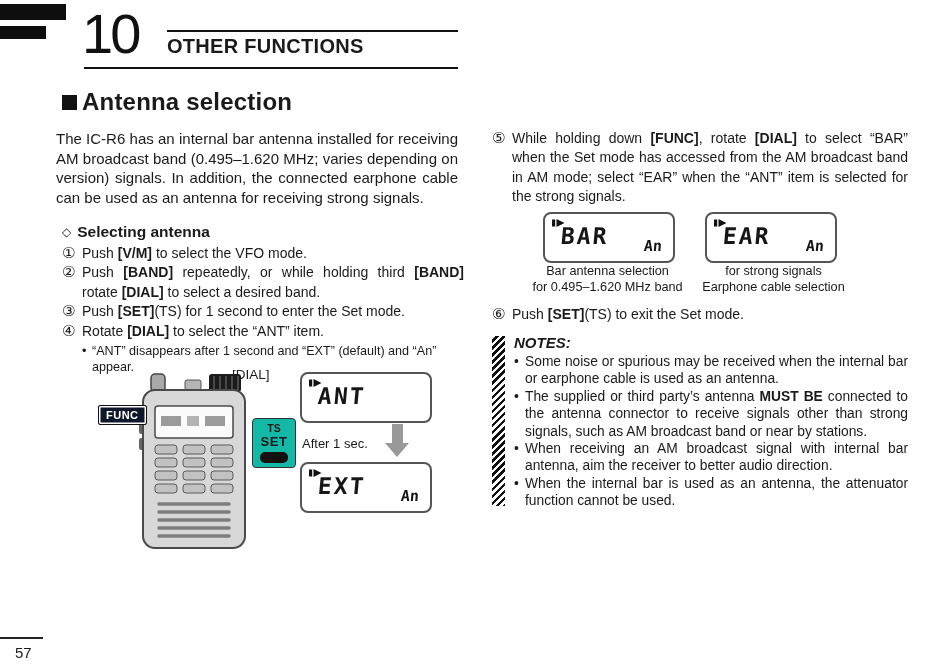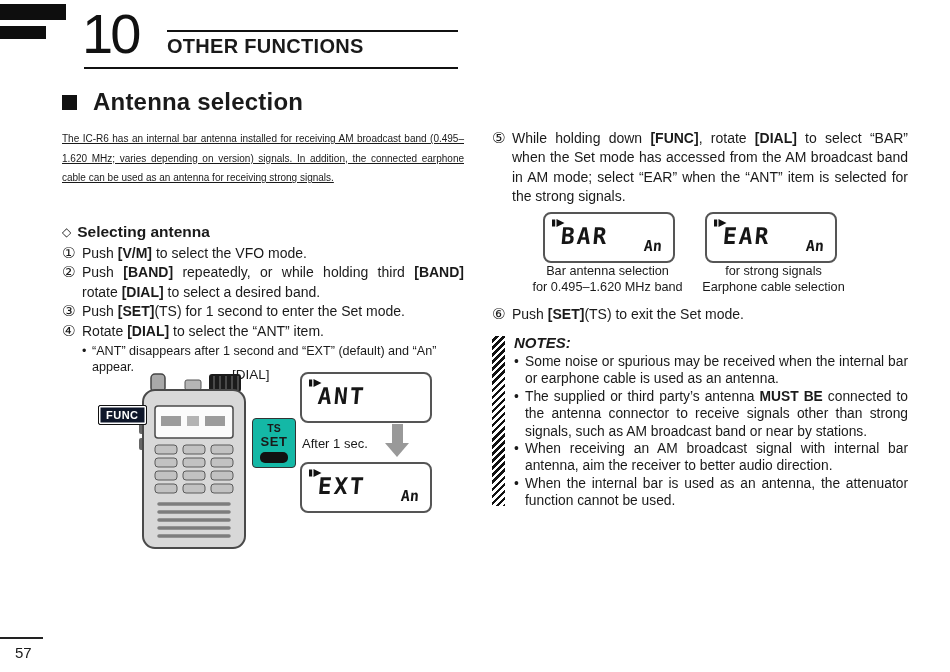--- a/index.html
+++ b/index.html
@@ -11,25 +11,25 @@
   .tab-bar-1{left:0;top:4px;width:66px;height:16px;}
   .tab-bar-2{left:0;top:26px;width:46px;height:13px;}
   .chapter-num{position:absolute;left:82px;top:6px;font-size:56px;font-weight:400;
                letter-spacing:-3px;line-height:1;color:#111;}
   .rule{position:absolute;background:#111;height:2px;}
   .rule-top{left:167px;top:30px;width:291px;}
   .rule-bottom{left:84px;top:67px;width:374px;}
   .chapter-title{position:absolute;left:167px;top:35px;font-size:20px;font-weight:700;letter-spacing:.3px;}
 
   
-  .section-head{position:absolute;left:62px;top:88px;display:flex;align-items:center;gap:16px;}
+  .section-head{position:absolute;left:62px;top:88px;display:flex;align-items:center;gap:5px;}
   .section-marker{width:15px;height:15px;background:#111;display:inline-block;}
   .section-title{font-size:24px;font-weight:700;letter-spacing:.2px;}
 
-  .intro{position:absolute;left:62px;top:129px;width:402px;font-size:10px;line-height:19.6px;text-align:justify;text-decoration:underline;}
+  .intro{position:absolute;left:56px;top:129px;width:402px;font-size:15px;line-height:19.6px;text-align:justify;}
 
   .sub-head{position:absolute;left:62px;top:223px;display:flex;align-items:center;gap:6px;
             font-size:15.5px;font-weight:700;}
   .diamond{font-family:"DejaVu Sans",sans-serif;font-size:12px;font-weight:400;}
 
   
   .steps{position:absolute;left:62px;top:244px;width:402px;font-size:14px;line-height:19.4px;}
   .step{display:flex;}
   .step-num{flex:0 0 20px;font-family:"DejaVu Sans",sans-serif;font-size:15px;}
   .step-text{flex:1;text-align:justify;}

